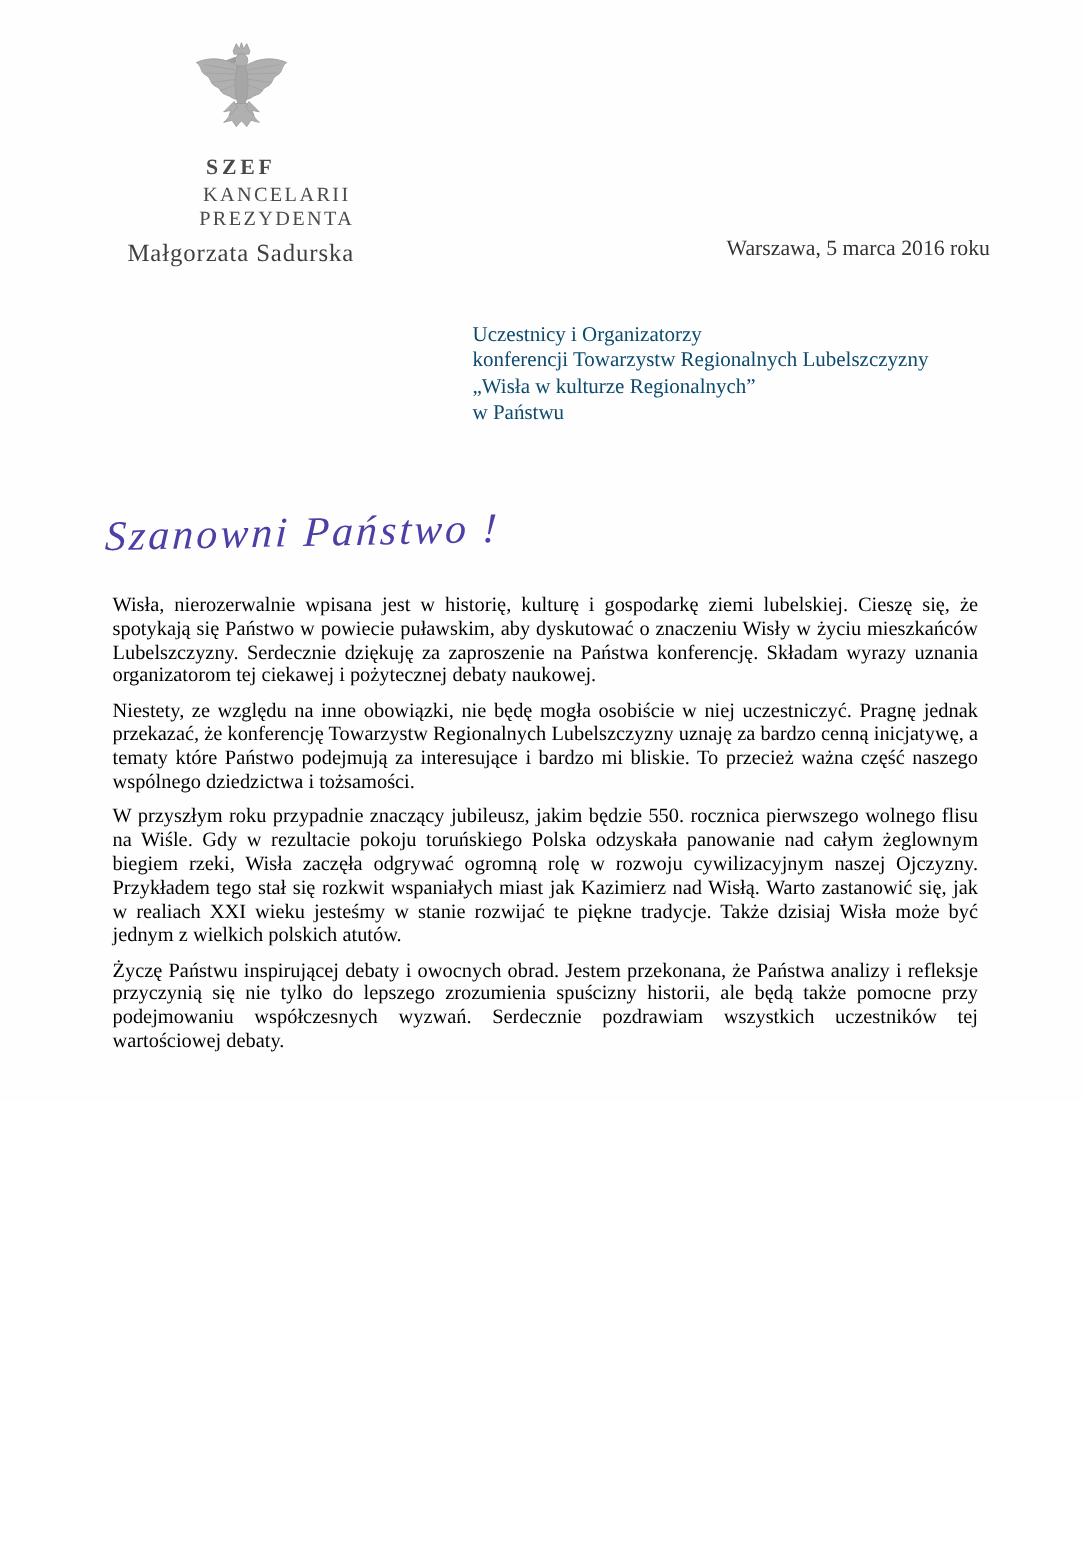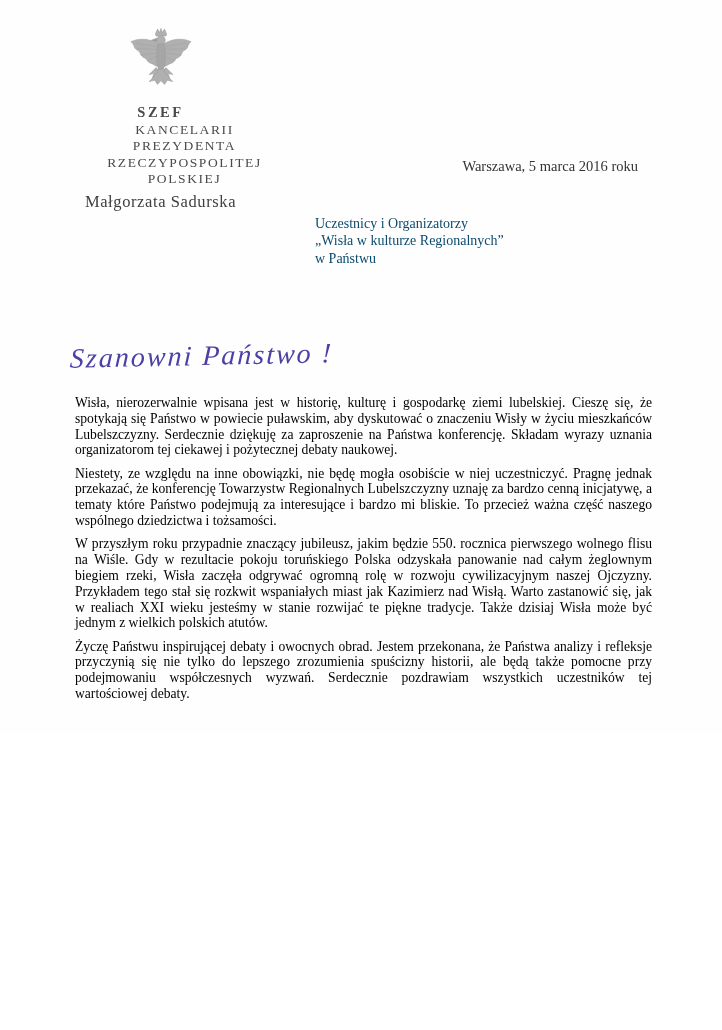--- a/index.html
+++ b/index.html
@@ -43,21 +43,21 @@
     font-size: 16.5px;
     letter-spacing: 0.6px;
     margin-top: 5px;
     color: #3f3f3f;
   }
 
   
   .dateline {
     position: absolute;
     top: 158px;
-    right: 84px;
+    right: 62px;
     font-size: 14.5px;
     color: #333;
   }
 
   
   .recipient {
     position: absolute;
     left: 315px;
     top: 215px;
     font-size: 14px;
@@ -128,28 +128,28 @@
         <path d="M43 58 L33 68 L40 66.5 L38 72 L46 64 Z"></path>
         <path d="M57 58 L67 68 L60 66.5 L62 72 L54 64 Z"></path>
       </g>
       <g stroke="#888888" stroke-width="0.6" fill="none" opacity="0.85">
         <path d="M44 28 L14 23 M44 32 L16 31 M44 37 L22 40 M44 42 L30 48"></path>
         <path d="M56 28 L86 23 M56 32 L84 31 M56 37 L78 40 M56 42 L70 48"></path>
       </g>
     </svg>
     <div class="lh-line1">SZEF</div>
     <div class="lh-line2">KANCELARII PREZYDENTA</div>
-    <div class="lh-line3">RZECZYPOSPOLITEJ POLSKIEJ</div>
     <div class="lh-name">Małgorzata Sadurska</div>
   </header>
 
   <div class="dateline">Warszawa, 5 marca 2016 roku</div>
 
   <div class="recipient">
     <div>Uczestnicy i Organizatorzy</div>
+    <div>konferencji Towarzystw Regionalnych Lubelszczyzny</div>
     <div>„Wisła w kulturze Regionalnych”</div>
     <div>w Państwu</div>
   </div>
 
   <div class="handwriting salutation">Szanowni Państwo !</div>
 
   <main class="letter-body">
     <p>Wisła, nierozerwalnie wpisana jest w historię, kulturę i gospodarkę ziemi lubelskiej. Cieszę się, że spotykają się Państwo w powiecie puławskim, aby dyskutować o znaczeniu Wisły w życiu mieszkańców Lubelszczyzny. Serdecznie dziękuję za zaproszenie na Państwa konferencję. Składam wyrazy uznania organizatorom tej ciekawej i pożytecznej debaty naukowej.</p>
     <p>Niestety, ze względu na inne obowiązki, nie będę mogła osobiście w niej uczestniczyć. Pragnę jednak przekazać, że konferencję Towarzystw Regionalnych Lubelszczyzny uznaję za bardzo cenną inicjatywę, a tematy które Państwo podejmują za interesujące i bardzo mi bliskie. To przecież ważna część naszego wspólnego dziedzictwa i tożsamości.</p>
     <p>W przyszłym roku przypadnie znaczący jubileusz, jakim będzie 550. rocznica pierwszego wolnego flisu na Wiśle. Gdy w rezultacie pokoju toruńskiego Polska odzyskała panowanie nad całym żeglownym biegiem rzeki, Wisła zaczęła odgrywać ogromną rolę w rozwoju cywilizacyjnym naszej Ojczyzny. Przykładem tego stał się rozkwit wspaniałych miast jak Kazimierz nad Wisłą. Warto zastanowić się, jak w realiach XXI wieku jesteśmy w stanie rozwijać te piękne tradycje.  Także dzisiaj Wisła może być jednym z wielkich polskich atutów.</p>

